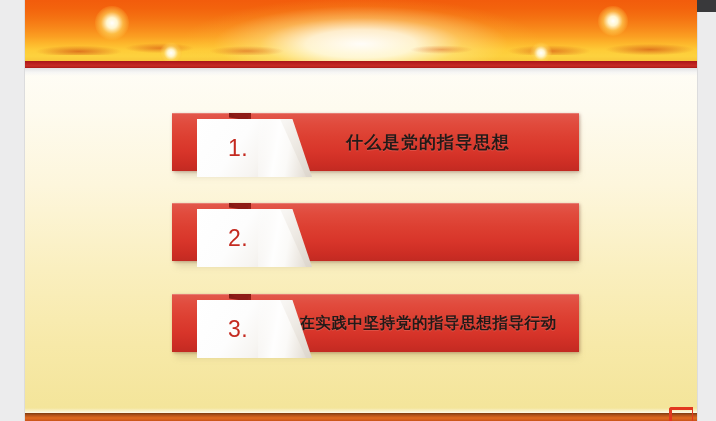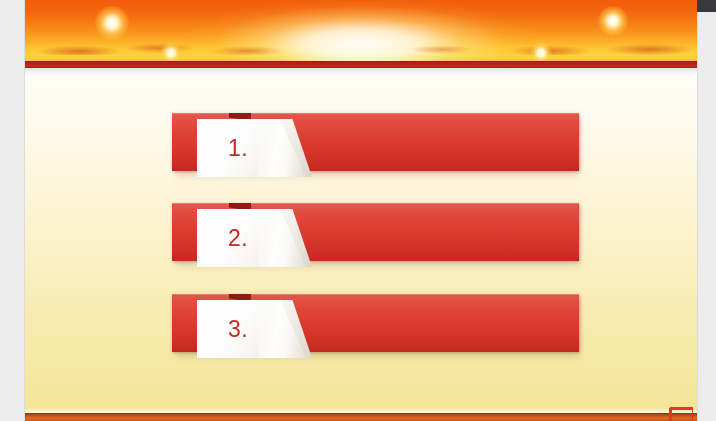--- a/index.html
+++ b/index.html
@@ -256,40 +256,42 @@
       <div class="orb" style="left:573px; top:6px; width:30px; height:30px;"></div>
     </div>
     <div class="header-rule"></div>
     <div class="header-sheen"></div>
 
     <div class="row" style="top:113px;">
       <div class="row-shadow"></div>
       <div class="banner"></div>
       <div class="fold2"></div>
       <div class="fold"></div>
+      <div class="banner-title">什么是党的指导思想</div>
       <div class="tab"></div>
       <div class="tab-curve"></div>
       <div class="tab-number">1.</div>
     </div>
 
     <div class="row" style="top:203px;">
       <div class="row-shadow"></div>
       <div class="banner"></div>
       <div class="fold2"></div>
       <div class="fold"></div>
       <div class="tab"></div>
       <div class="tab-curve"></div>
       <div class="tab-number">2.</div>
     </div>
 
     <div class="row" style="top:294px;">
       <div class="row-shadow"></div>
       <div class="banner"></div>
       <div class="fold2"></div>
       <div class="fold"></div>
+      <div class="banner-title tight">在实践中坚持党的指导思想指导行动</div>
       <div class="tab"></div>
       <div class="tab-curve"></div>
       <div class="tab-number">3.</div>
     </div>
 
     <div class="footer-sheen"></div>
     <div class="footer-rule"></div>
     <div class="watermark">
       <div class="wm-shape"></div>
     </div>

